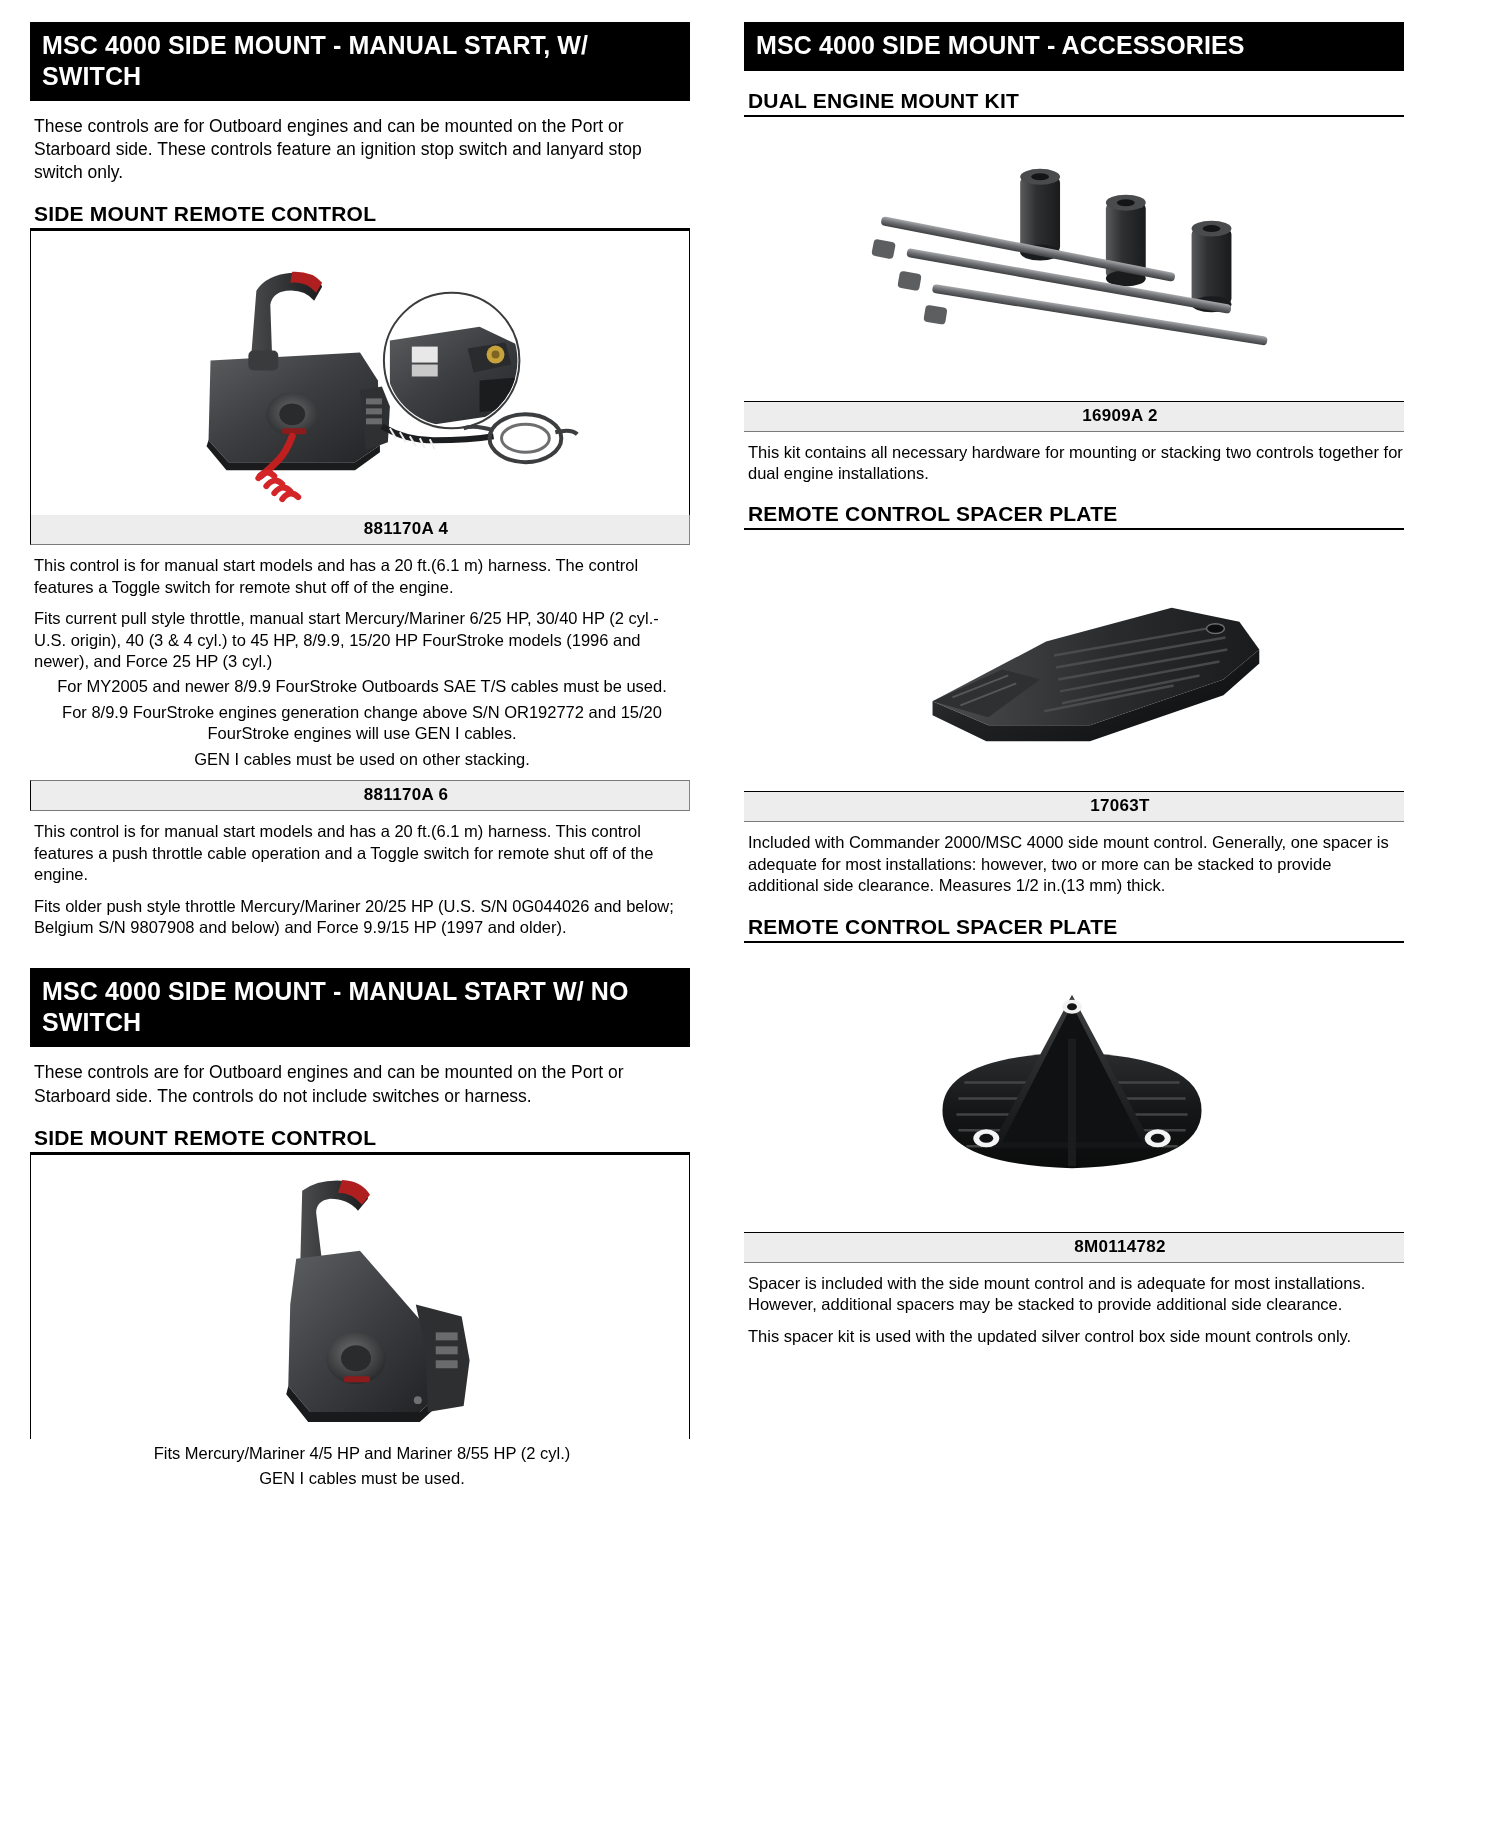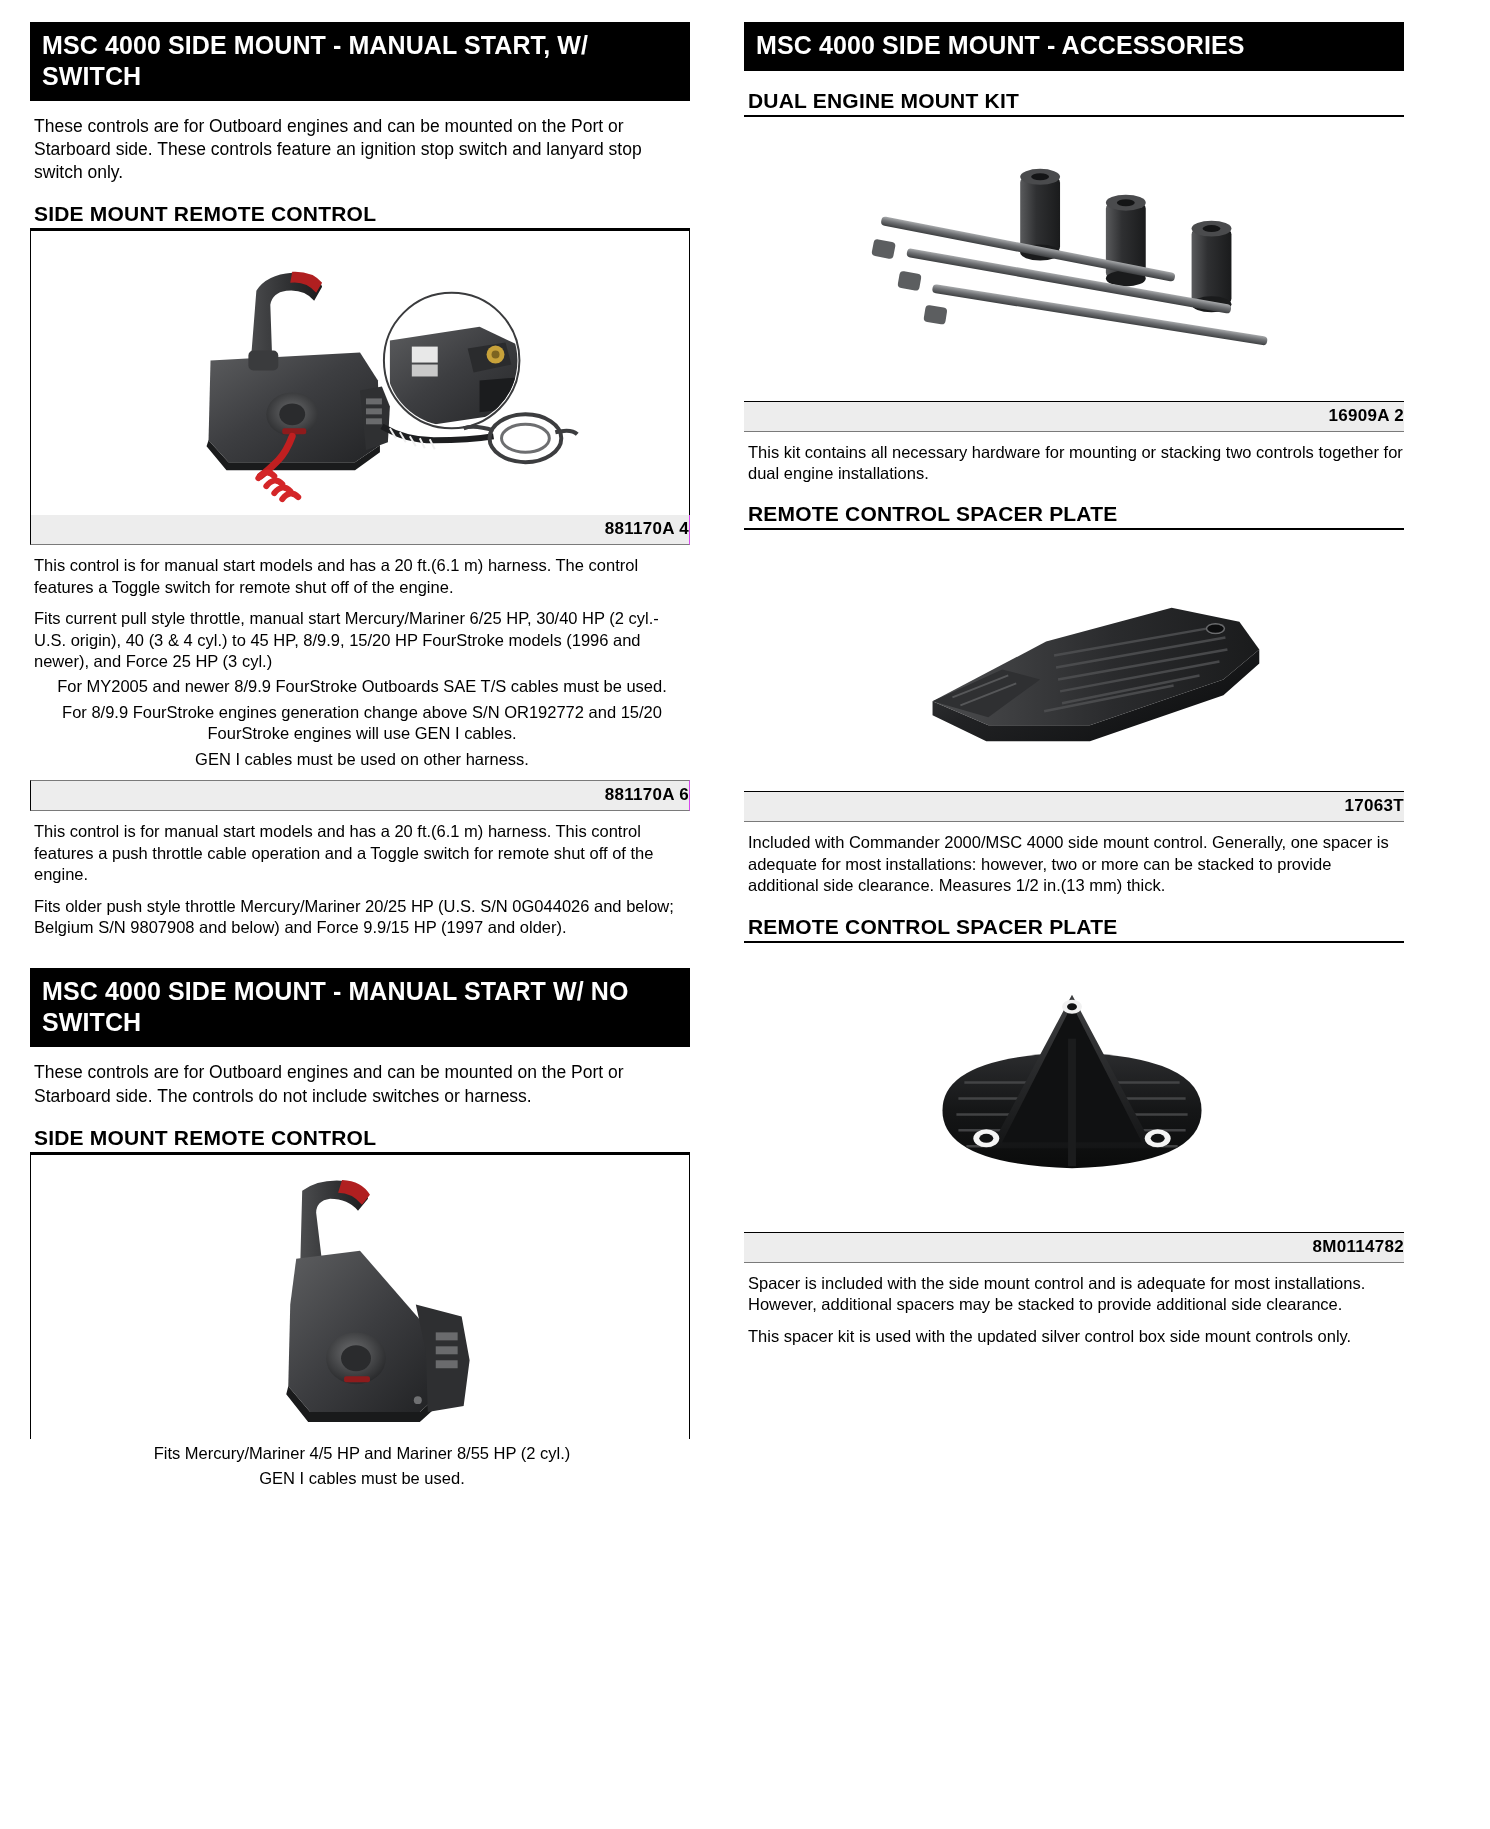--- a/index.html
+++ b/index.html
@@ -75,21 +75,21 @@
     background: #ededed;
     border-left: 1px solid #000000;
     border-right: 1px solid #d946ef;
     border-bottom: 1px solid #7a7a7a;
     font-size: 17px;
     font-weight: bold;
     padding: 4px 0 5px 0;
     text-align: center;
     letter-spacing: 0.3px;
   }
-  .partnum.left-ind { text-align: right; padding-left: 92px; }
+  .partnum.left-ind { text-align: center; padding-left: 92px; }
 
   
   .figure.plain {
     border: none;
     border-bottom: 1px solid #000000;
   }
   .partnum.plain {
     border-left: none;
     border-right: none;
   }
@@ -183,21 +183,21 @@
         <path d="M434 200 q-20 -6 -30 -2" stroke="#3c3d3f" stroke-width="4" fill="none"></path>
         <path d="M496 202 q16 -4 22 2" stroke="#3c3d3f" stroke-width="4" fill="none"></path>
       </svg>
     </div>
     <div class="partnum left-ind">881170A 4</div>
 
     <p class="body">This control is for manual start models and has a 20 ft.(6.1 m) harness. The control features a Toggle switch for remote shut off of the engine.</p>
     <p class="body">Fits current pull style throttle, manual start Mercury/Mariner 6/25 HP, 30/40 HP (2 cyl.- U.S. origin), 40 (3 &amp; 4 cyl.) to 45 HP, 8/9.9, 15/20 HP FourStroke models (1996 and newer), and Force 25 HP (3 cyl.)</p>
     <p class="body compact">For MY2005 and newer 8/9.9 FourStroke Outboards SAE T/S cables must be used.</p>
     <p class="body compact">For 8/9.9 FourStroke engines generation change above S/N OR192772 and 15/20 FourStroke engines will use GEN I cables.</p>
-    <p class="body compact">GEN I cables must be used on other harness.</p>
+    <p class="body compact">GEN I cables must be used on other stacking.</p>
 
     <div style="height:10px;"></div>
     <div class="partnum left-ind" style="border-top:1px solid #7a7a7a;">881170A 6</div>
 
     <p class="body">This control is for manual start models and has a 20 ft.(6.1 m) harness. This control features a push throttle cable operation and a Toggle switch for remote shut off of the engine.</p>
     <p class="body">Fits older push style throttle Mercury/Mariner 20/25 HP (U.S. S/N 0G044026 and below; Belgium S/N 9807908 and below) and Force 9.9/15 HP (1997 and older).</p>
 
     <div style="height:30px;"></div>
 
     <div class="banner">MSC 4000 SIDE MOUNT - MANUAL START W/ NO SWITCH</div>

